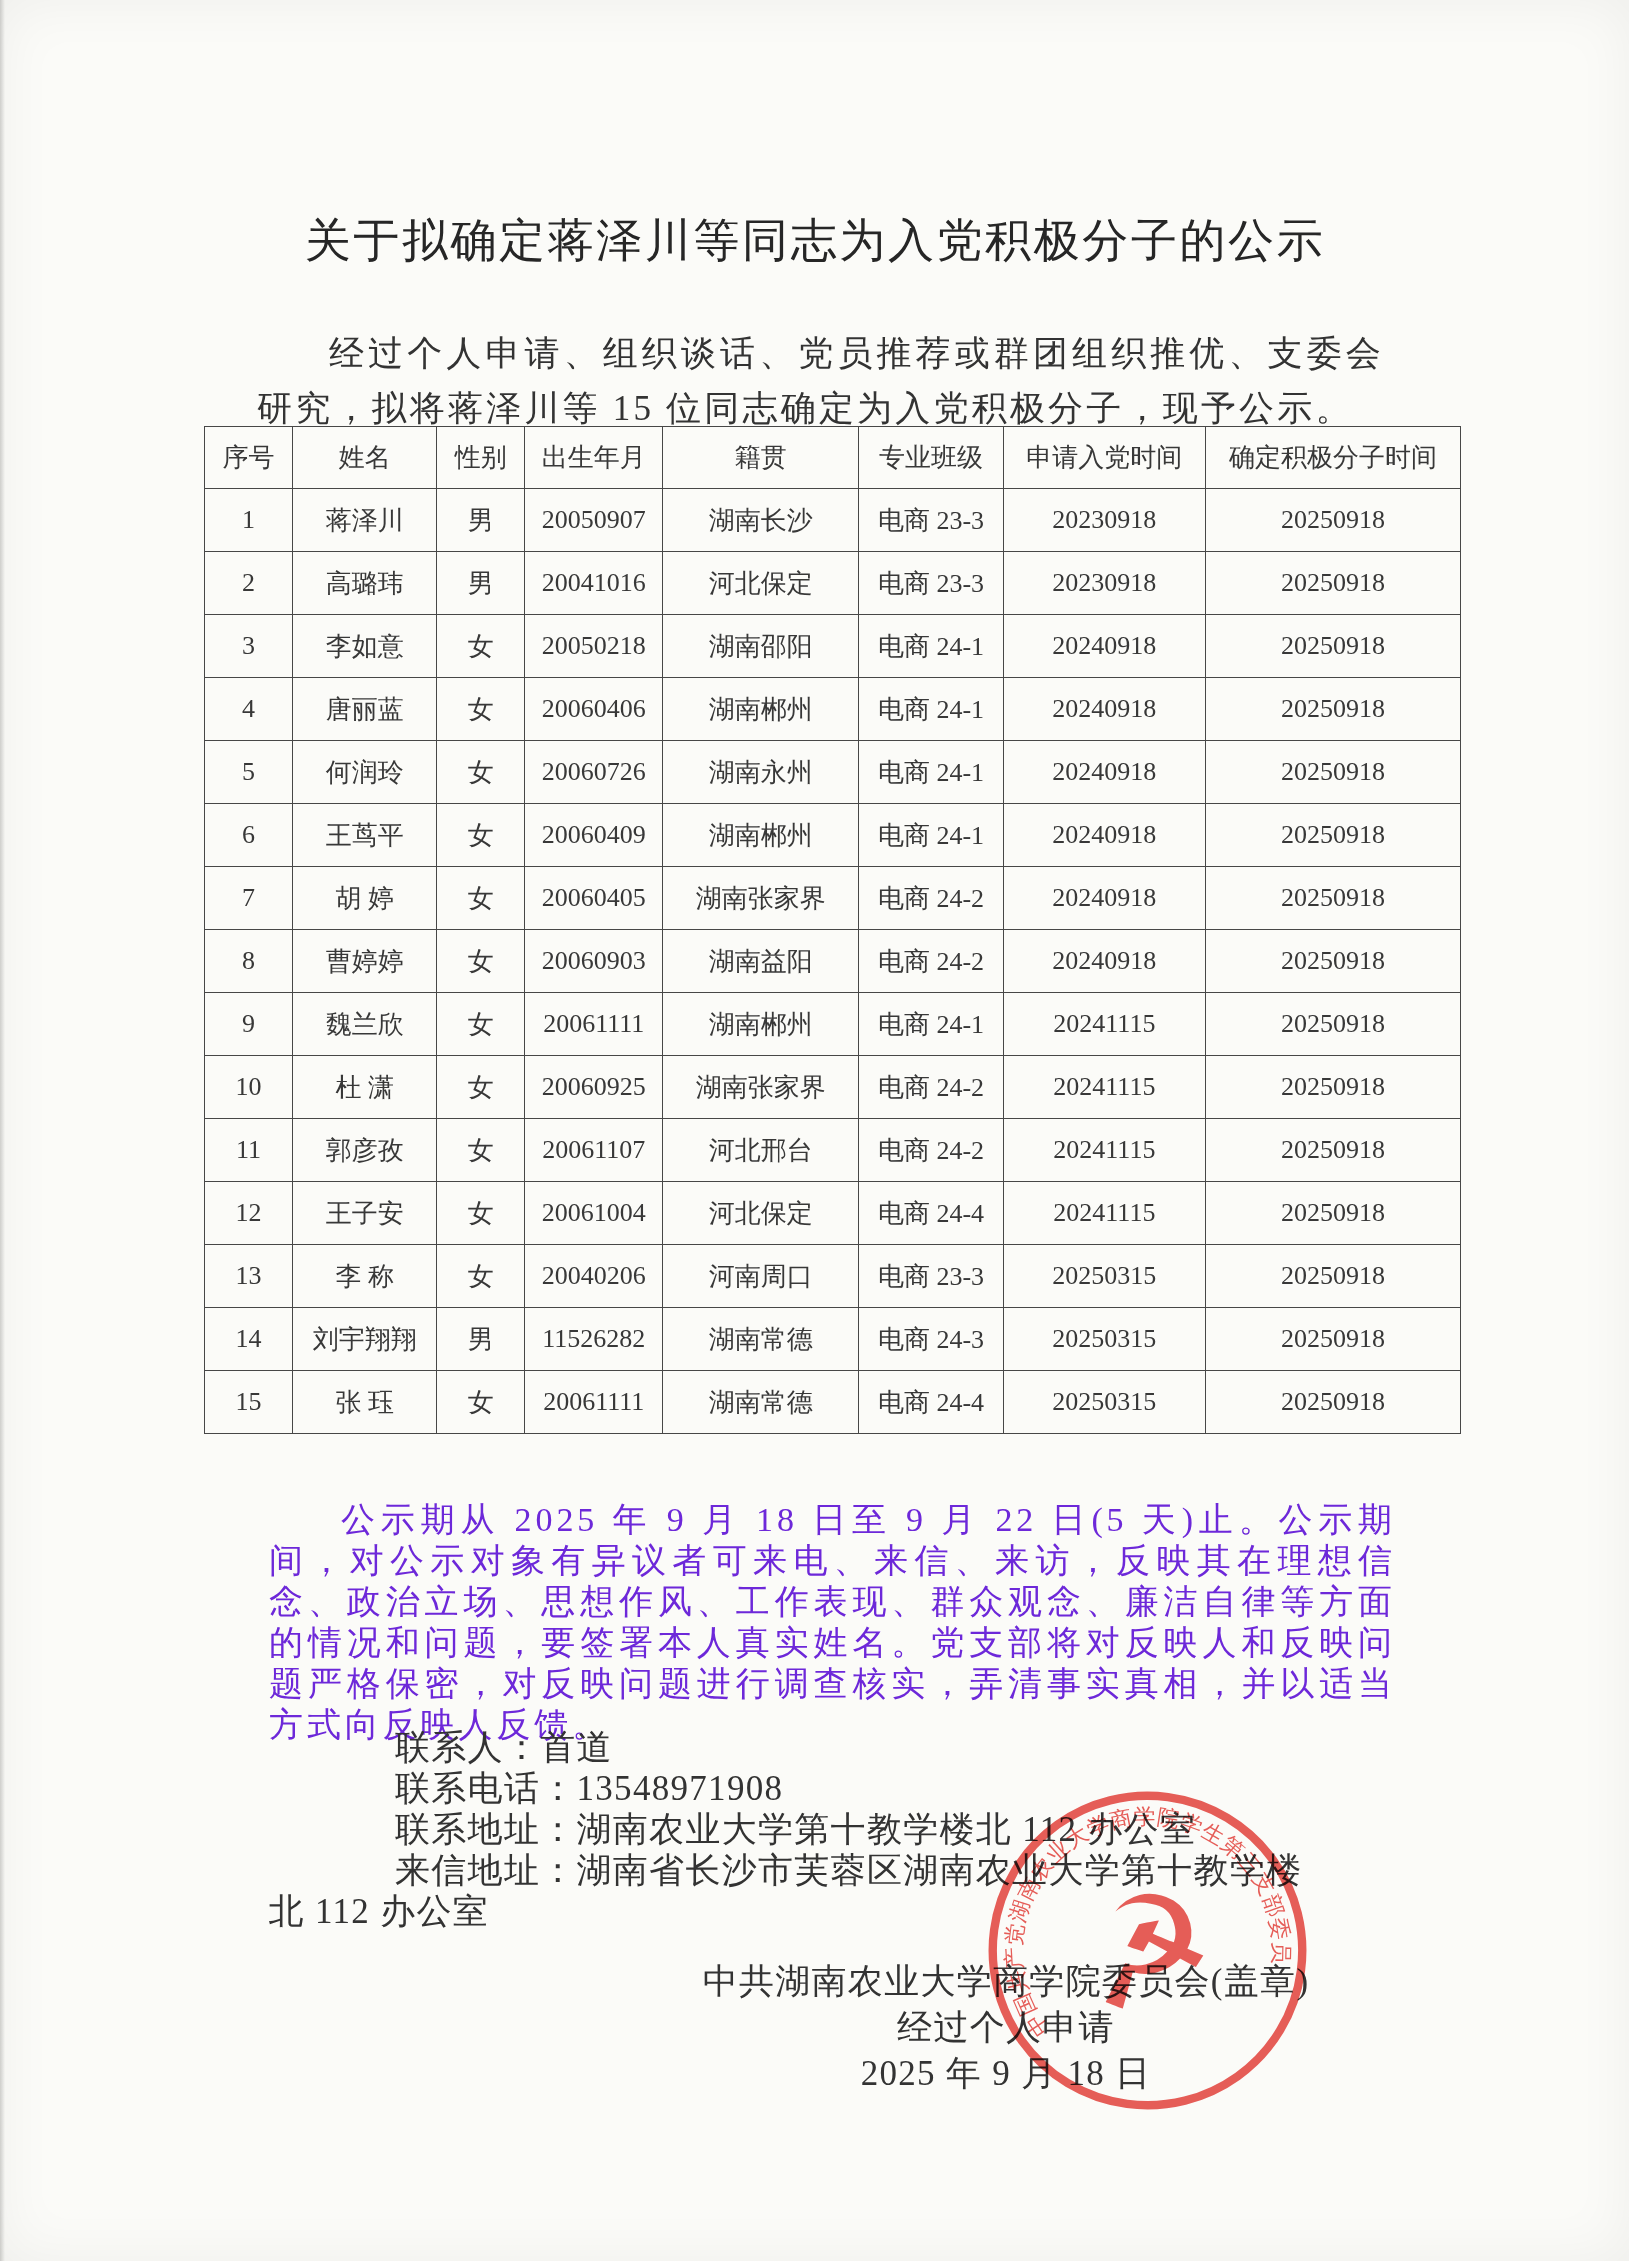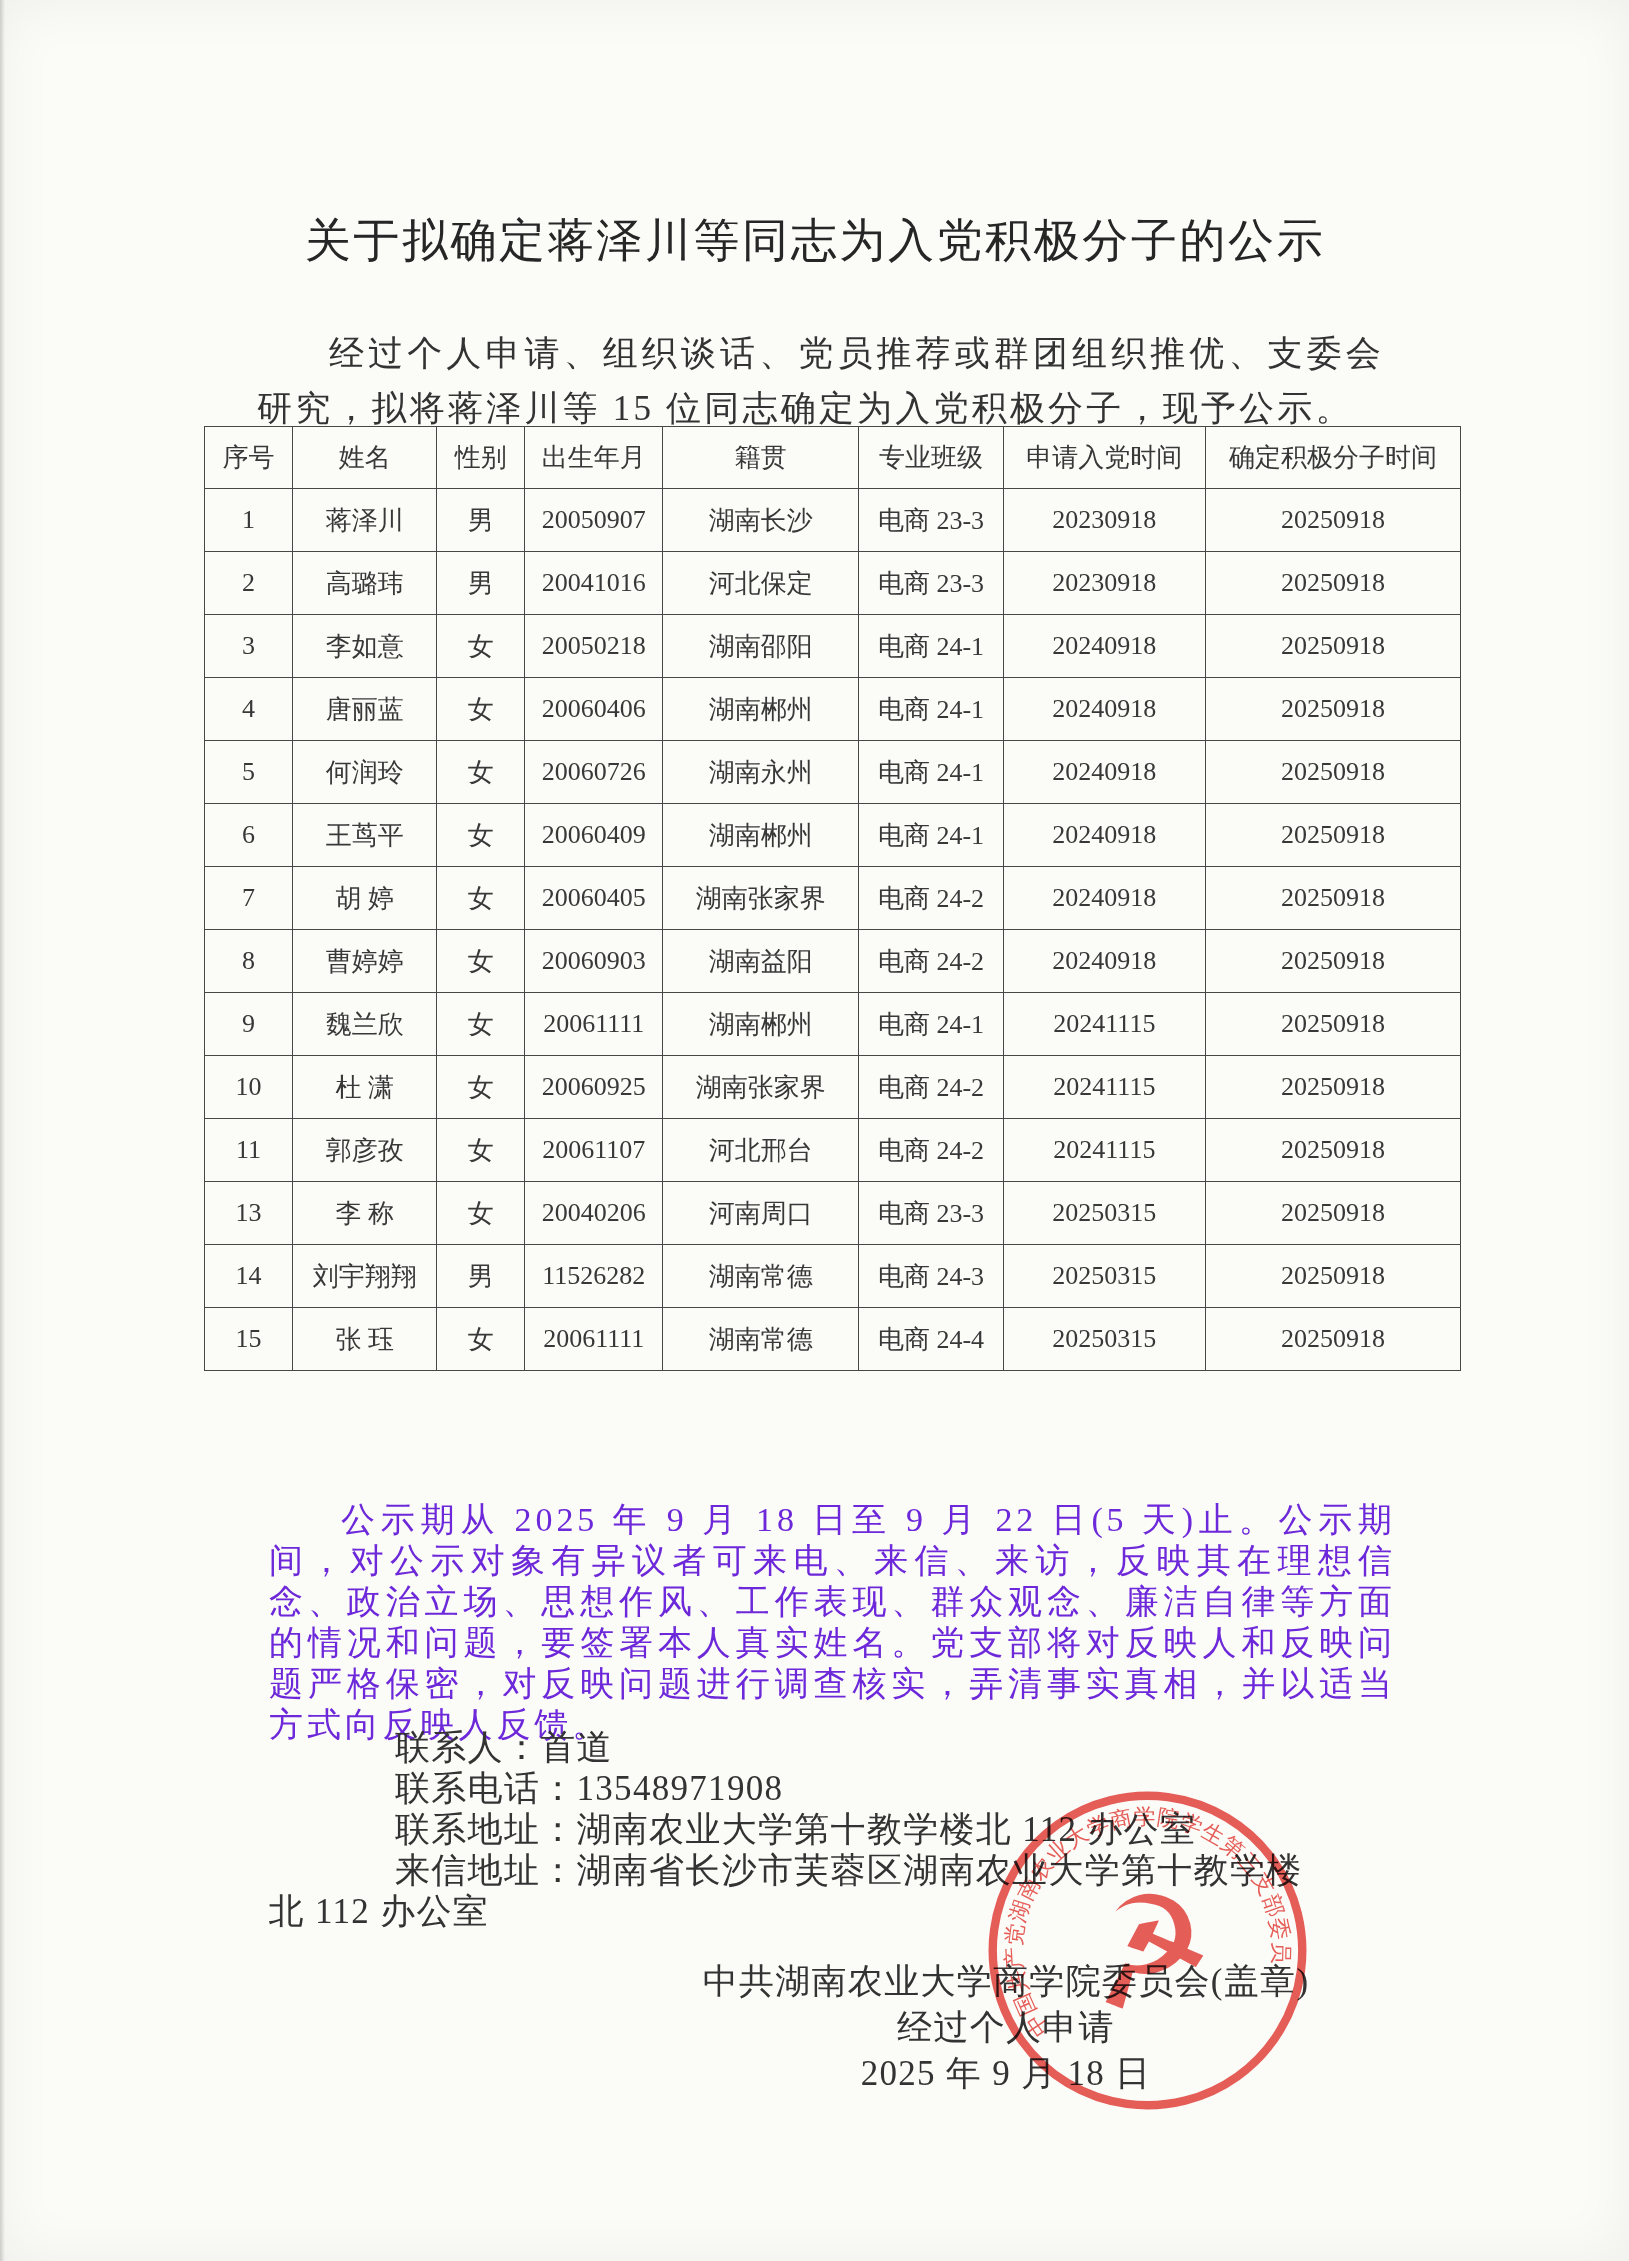--- a/index.html
+++ b/index.html
@@ -206,20 +206,30 @@
           <td>11</td>
           <td>郭彦孜</td>
           <td>女</td>
           <td>20061107</td>
           <td>河北邢台</td>
           <td>电商 24-2</td>
           <td>20241115</td>
           <td>20250918</td>
         </tr>
         <tr>
+          <td>12</td>
+          <td>王子安</td>
+          <td>女</td>
+          <td>20061004</td>
+          <td>河北保定</td>
+          <td>电商 24-4</td>
+          <td>20241115</td>
+          <td>20250918</td>
+        </tr>
+        <tr>
           <td>13</td>
           <td>李 称</td>
           <td>女</td>
           <td>20040206</td>
           <td>河南周口</td>
           <td>电商 23-3</td>
           <td>20250315</td>
           <td>20250918</td>
         </tr>
         <tr>

